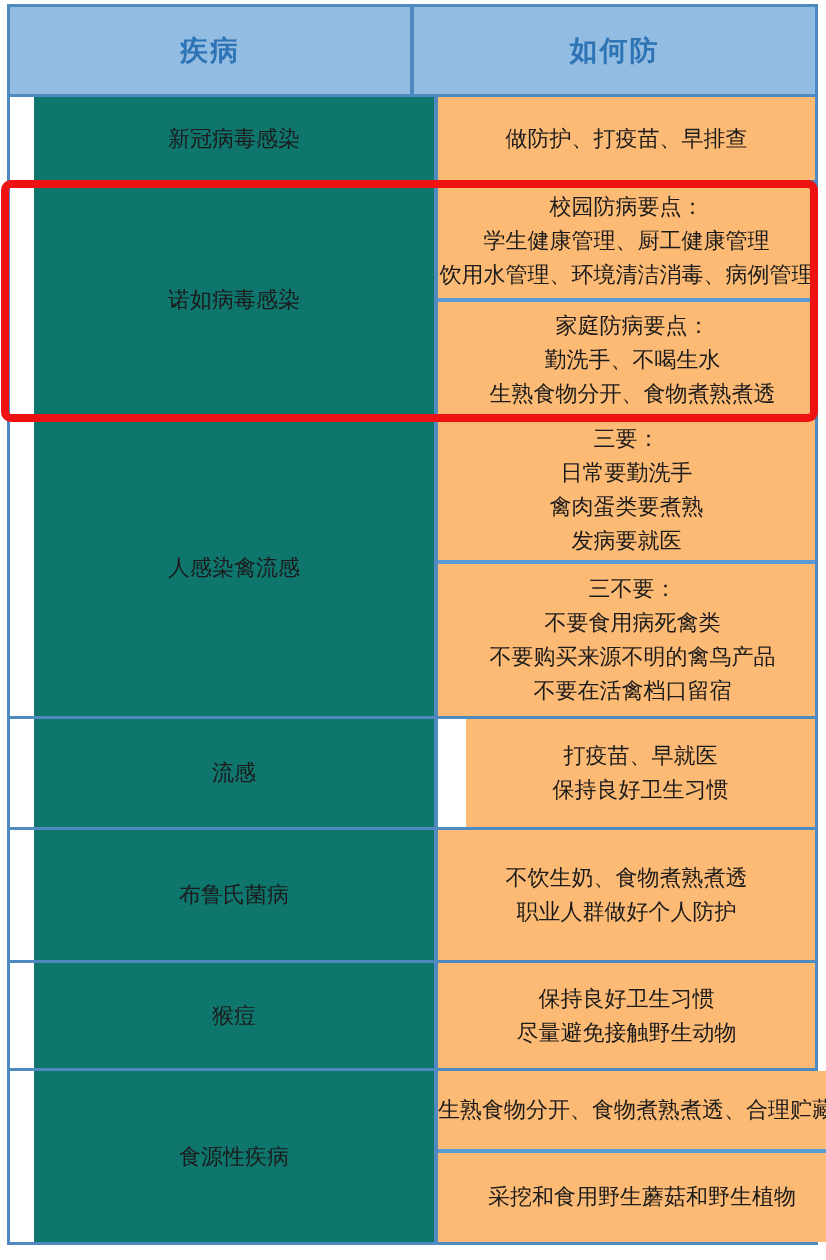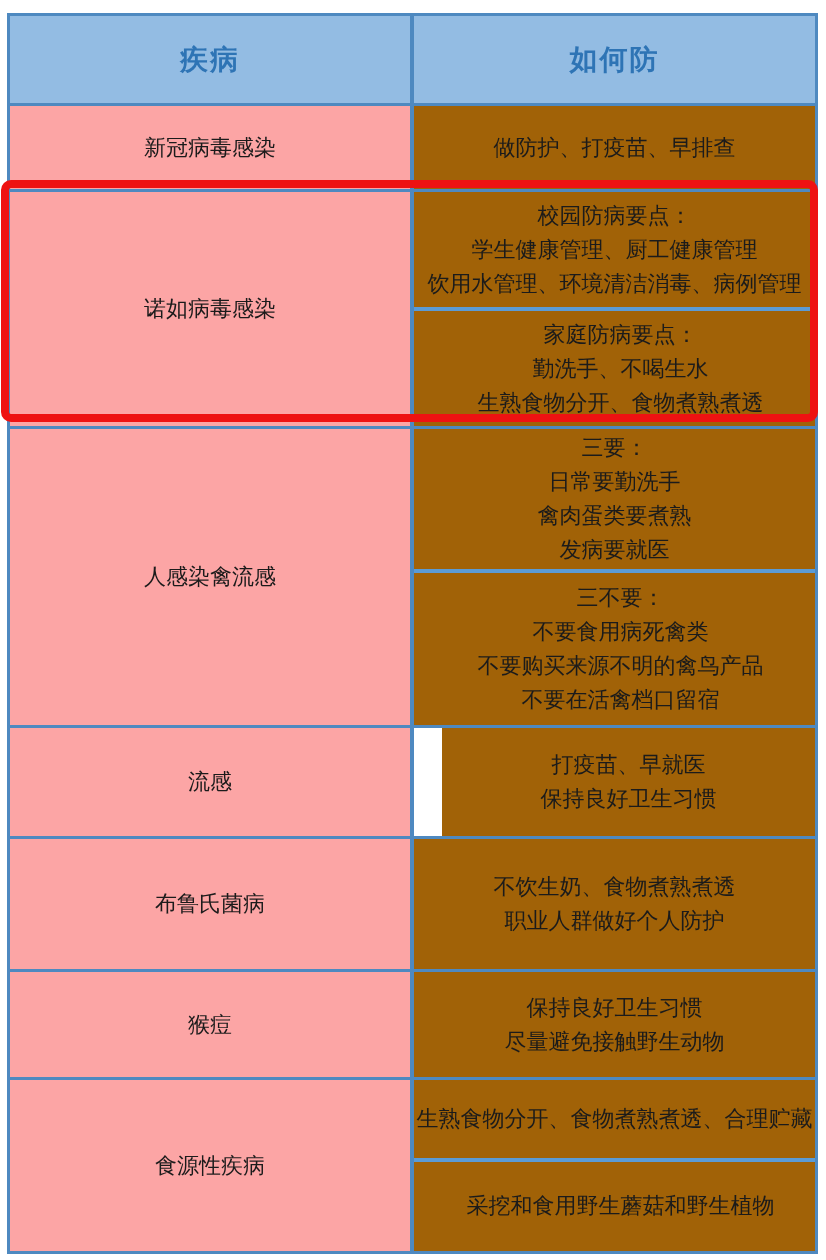--- a/index.html
+++ b/index.html
@@ -5,21 +5,21 @@
   * { box-sizing: border-box; margin: 0; padding: 0; }
   html, body {
     width: 826px; height: 1260px;
     background: #ffffff;
     font-family: "Liberation Sans", "DejaVu Sans", sans-serif;
     position: relative;
     overflow: hidden;
   }
   .table {
     position: absolute;
-    left: 7px; top: 13px;
+    left: 7px; top: 4px;
     width: 811px;
     border: 3px solid #4e89c0;
     background: #ffffff;
   }
   .row { display: flex; width: 100%; }
   .body-row { border-top: 3px solid #4e89c0; }
   .header-row {
     height: 87px;
     background: #93bce3;
   }
@@ -40,29 +40,30 @@
     font-weight: bold;
     letter-spacing: 2px;
   }
   .header-row .right-cell {
     flex: 1;
     display: flex;
     align-items: center;
     justify-content: center;
   }
   .body-row .left-cell {
-    background: #fca5a5;
+    background: #0f766e;
     font-size: 22px;
     color: #1b1b1b;
+    margin-left: 24px;
   }
   .right-stack {
     flex: 1;
     display: flex;
     flex-direction: column;
-    background: #a16207;
+    background: #fdba74;
   }
   .sub-cell {
     display: flex;
     flex-direction: column;
     align-items: center;
     justify-content: center;
     padding: 2px 0;
   }
   .sub-cell + .sub-cell { border-top: 4px solid #5b9bd5; padding-left: 12px; }
   .line {

